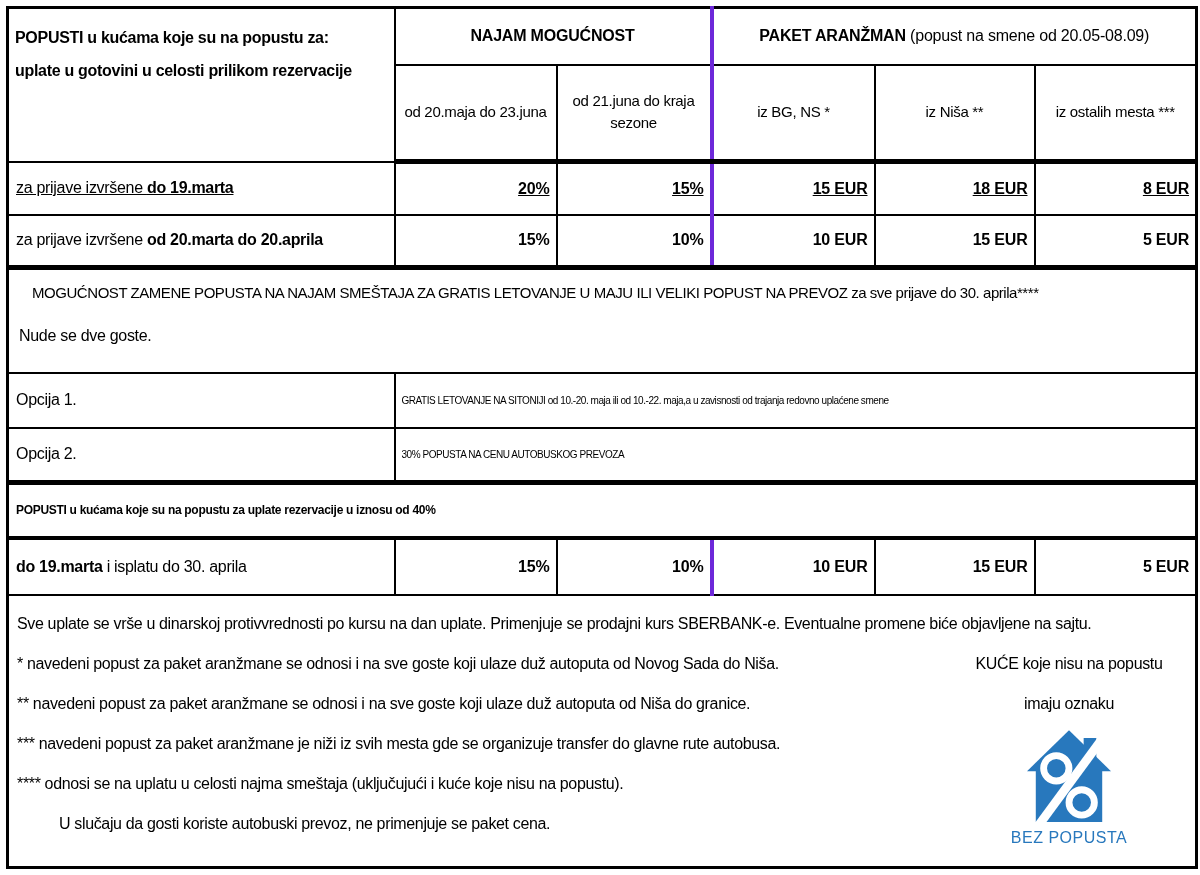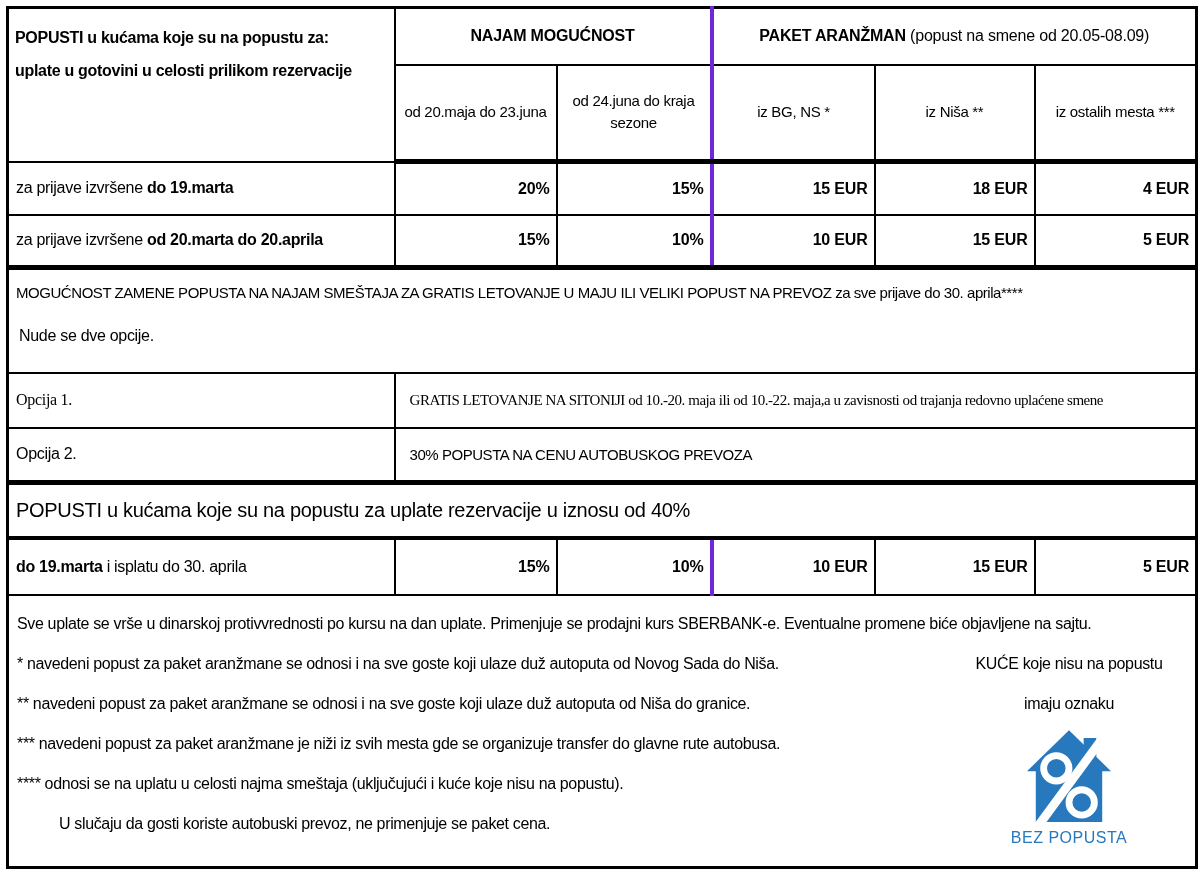--- a/index.html
+++ b/index.html
@@ -21,24 +21,24 @@
   }
   td {
     border: 2px solid #000;
     padding: 2px 6px;
     vertical-align: middle;
     overflow: hidden;
   }
   
   tr.rA { height: 57px; }
   tr.rB { height: 97px; }
-  tr.rC { height: 53px; }
+  tr.rC { height: 53px; text-decoration: underline; }
   tr.rD { height: 53px; }
   tr.rE { height: 105px; }
-  tr.rF { height: 55px; font-family: Liberation Serif, serif; }
+  tr.rF { height: 55px; }
   tr.rG { height: 55px; }
   tr.rH { height: 55px; }
   tr.rI { height: 57px; }
   tr.rJ { height: 273px; }
   
   tr.bb-thick td { border-bottom: 5px solid #000; }
   tr.bb-med td { border-bottom: 4px solid #000; }
   .bl-thick { border-left: 4px solid #6d28d9; }
   
   .hdr-left {
@@ -75,27 +75,27 @@
     font-weight: bold;
     font-size: 16px;
     letter-spacing: -0.2px;
   }
   .swapcell {
     vertical-align: top;
     padding: 14px 6px 0 7px;
     font-size: 15px;
     letter-spacing: -0.45px;
   }
-  .swapcell .l1 { white-space: nowrap; margin: 0 0 26px 0; }
+  .swapcell .l1 { white-space: nowrap; margin: 0 0 26px 16px; }
   .swapcell .l2 { white-space: nowrap; font-size: 16px; letter-spacing: -0.3px; padding-left: 3px; }
   .optlabel { font-size: 16px; letter-spacing: -0.3px; padding-left: 7px; }
-  .opttext { font-size: 15px; letter-spacing: -0.45px; white-space: nowrap; padding-left: 14px; }
+  .opttext { font-size: 10px; letter-spacing: -0.45px; white-space: nowrap; padding-left: 6px; }
   .sec2title {
-    font-weight: normal;
-    font-size: 20px;
+    font-weight: bold;
+    font-size: 12px;
     letter-spacing: -0.3px;
     padding-left: 7px;
     white-space: nowrap;
   }
   .notescell {
     position: relative;
     vertical-align: top;
     padding: 8px 10px 0 8px;
     font-size: 16px;
     letter-spacing: -0.35px;
@@ -145,48 +145,48 @@
       <td colspan="2" class="hdr-center">
         <span class="strong">NAJAM MOGUĆNOST</span>
       </td>
       <td colspan="3" class="hdr-center bl-thick">
         <span class="strong">PAKET ARANŽMAN</span><span> (popust na smene od 20.05-08.09)</span>
       </td>
     </tr>
 
     <tr class="rB bb-thick">
       <td class="sub">od 20.maja do 23.juna</td>
-      <td class="sub">od 24.juna do kraja sezone</td>
+      <td class="sub">od 21.juna do kraja sezone</td>
       <td class="sub bl-thick">iz BG, NS *</td>
       <td class="sub">iz Niša **</td>
       <td class="sub">iz ostalih mesta ***</td>
     </tr>
 
     <tr class="rC">
       <td class="rowlabel"><span>za prijave izvršene </span><b>do 19.marta</b></td>
       <td class="val">20%</td>
       <td class="val">15%</td>
       <td class="val bl-thick">15 EUR</td>
       <td class="val">18 EUR</td>
-      <td class="val">4 EUR</td>
+      <td class="val">8 EUR</td>
     </tr>
 
     <tr class="rD bb-thick">
       <td class="rowlabel"><span>za prijave izvršene </span><b>od 20.marta do 20.aprila</b></td>
       <td class="val">15%</td>
       <td class="val">10%</td>
       <td class="val bl-thick">10 EUR</td>
       <td class="val">15 EUR</td>
       <td class="val">5 EUR</td>
     </tr>
 
     <tr class="rE">
       <td colspan="6" class="swapcell">
         <div class="l1">MOGUĆNOST ZAMENE POPUSTA  NA NAJAM SMEŠTAJA ZA GRATIS LETOVANJE U MAJU ILI VELIKI POPUST NA PREVOZ za sve prijave do 30. aprila****</div>
-        <div class="l2">Nude se dve opcije.</div>
+        <div class="l2">Nude se dve goste.</div>
       </td>
     </tr>
 
     <tr class="rF">
       <td class="optlabel">Opcija 1.</td>
       <td colspan="5" class="opttext">GRATIS LETOVANJE NA SITONIJI od 10.-20. maja ili od 10.-22. maja,a u zavisnosti od trajanja redovno uplaćene smene</td>
     </tr>
 
     <tr class="rG bb-thick">
       <td class="optlabel">Opcija 2.</td>

